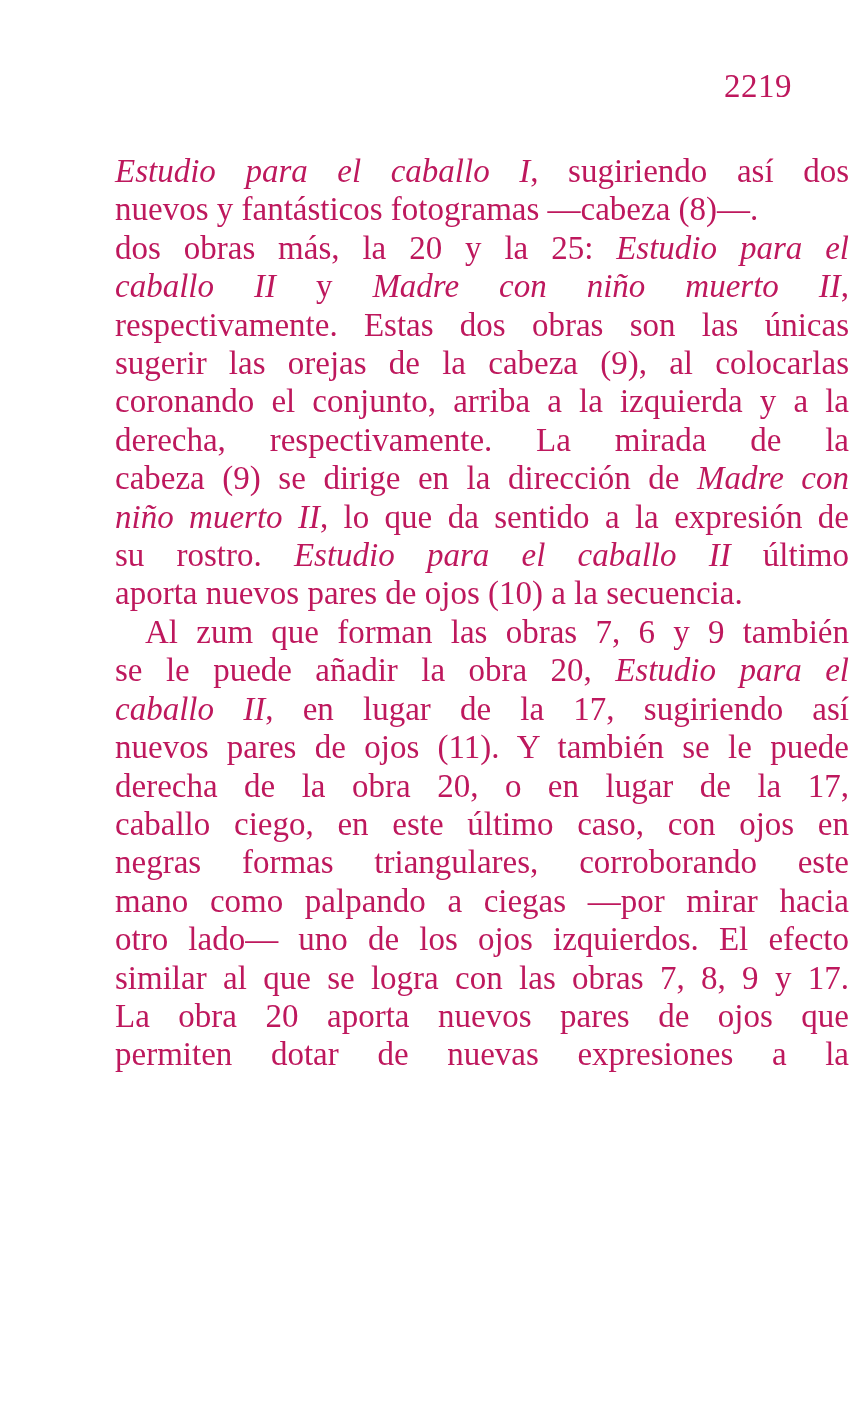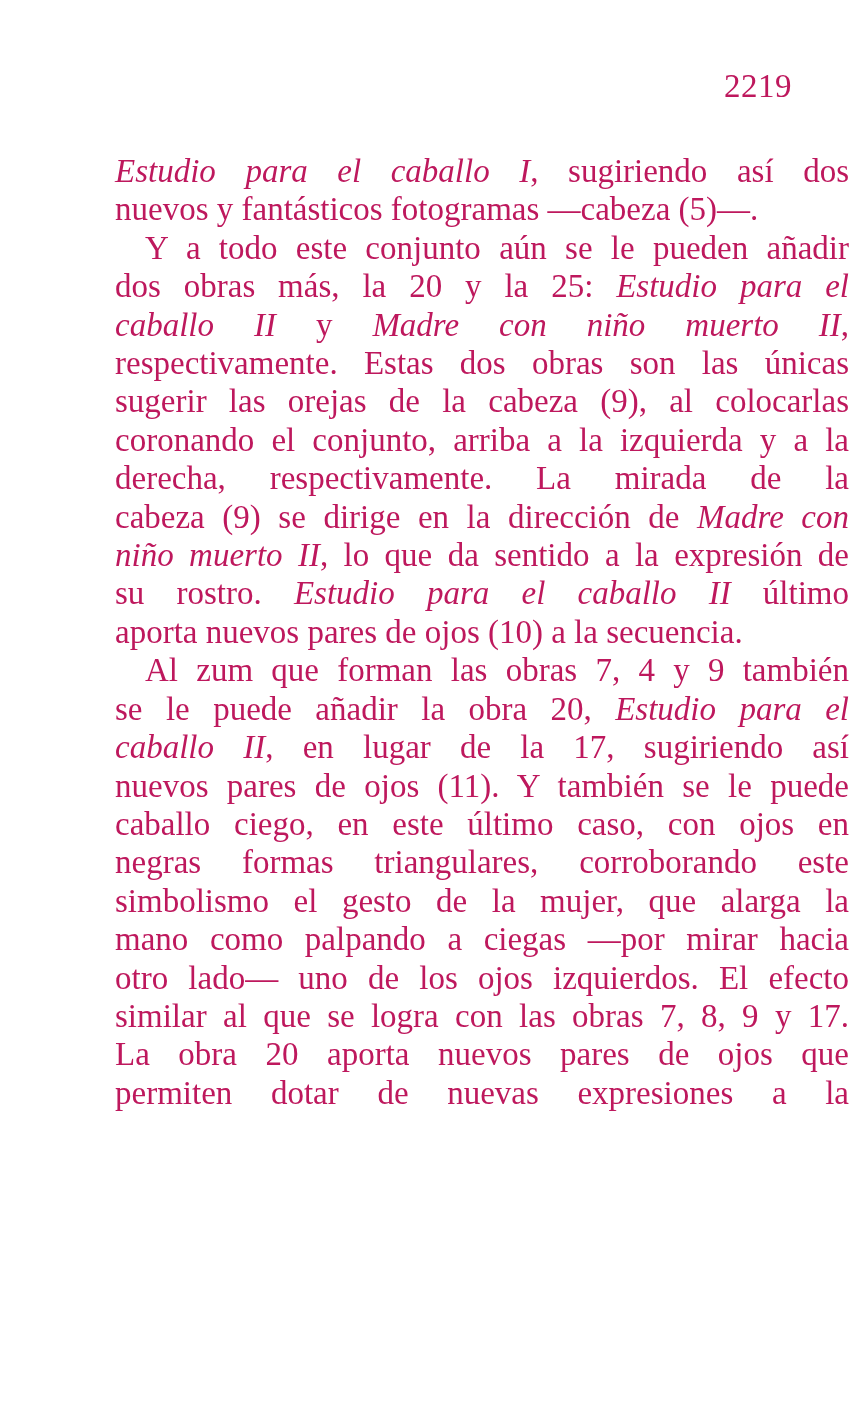--- a/index.html
+++ b/index.html
@@ -49,38 +49,37 @@
     margin-top: 40px;
   }
 </style>
 </head>
 <body>
 
 <div class="page">
   <div class="page-number">2219</div>
   <div class="text-block" id="text-block">
       <div class="text-line"><span class="it">Estudio para el caballo I</span><span class="rm">, sugiriendo así dos</span></div>
-      <div class="text-line no-just"><span class="rm">nuevos y fantásticos fotogramas —cabeza (5)—.</span></div>
-      <div class="text-line indent"><span class="rm">Y a todo este conjunto aún se le pueden añadir</span></div>
+      <div class="text-line no-just"><span class="rm">nuevos y fantásticos fotogramas —cabeza (8)—.</span></div>
       <div class="text-line"><span class="rm">dos obras más, la 20 y la 25: </span><span class="it">Estudio para el</span></div>
       <div class="text-line"><span class="it">caballo II</span><span class="rm"> y </span><span class="it">Madre con niño muerto II</span><span class="rm">,</span></div>
       <div class="text-line"><span class="rm">respectivamente. Estas dos obras son las únicas</span></div>
       <div class="text-line"><span class="rm">sugerir las orejas de la cabeza (9), al colocarlas</span></div>
       <div class="text-line"><span class="rm">coronando el conjunto, arriba a la izquierda y a la</span></div>
       <div class="text-line"><span class="rm">derecha, respectivamente. La mirada de la</span></div>
       <div class="text-line"><span class="rm">cabeza (9) se dirige en la dirección de </span><span class="it">Madre con</span></div>
       <div class="text-line"><span class="it">niño muerto II</span><span class="rm">, lo que da sentido a la expresión de</span></div>
       <div class="text-line"><span class="rm">su rostro. </span><span class="it">Estudio para el caballo II</span><span class="rm"> último</span></div>
       <div class="text-line no-just"><span class="rm">aporta nuevos pares de ojos (10) a la secuencia.</span></div>
-      <div class="text-line indent"><span class="rm">Al zum que forman las obras 7, 4 y 9 también</span></div>
+      <div class="text-line indent"><span class="rm">Al zum que forman las obras 7, 6 y 9 también</span></div>
       <div class="text-line"><span class="rm">se le puede añadir la obra 20, </span><span class="it">Estudio para el</span></div>
       <div class="text-line"><span class="it">caballo II</span><span class="rm">, en lugar de la 17, sugiriendo así</span></div>
       <div class="text-line"><span class="rm">nuevos pares de ojos (11). Y también se le puede</span></div>
+      <div class="text-line"><span class="rm">derecha de la obra 20, o en lugar de la 17,</span></div>
       <div class="text-line"><span class="rm">caballo ciego, en este último caso, con ojos en</span></div>
       <div class="text-line"><span class="rm">negras formas triangulares, corroborando este</span></div>
-      <div class="text-line"><span class="rm">simbolismo el gesto de la mujer, que alarga la</span></div>
       <div class="text-line"><span class="rm">mano como palpando a ciegas —por mirar hacia</span></div>
       <div class="text-line"><span class="rm">otro lado— uno de los ojos izquierdos. El efecto</span></div>
       <div class="text-line"><span class="rm">similar al que se logra con las obras 7, 8, 9 y 17.</span></div>
       <div class="text-line"><span class="rm">La obra 20 aporta nuevos pares de ojos que</span></div>
       <div class="text-line"><span class="rm">permiten dotar de nuevas expresiones a la</span></div>
     </div>
 </div>
 
 </body></html>

